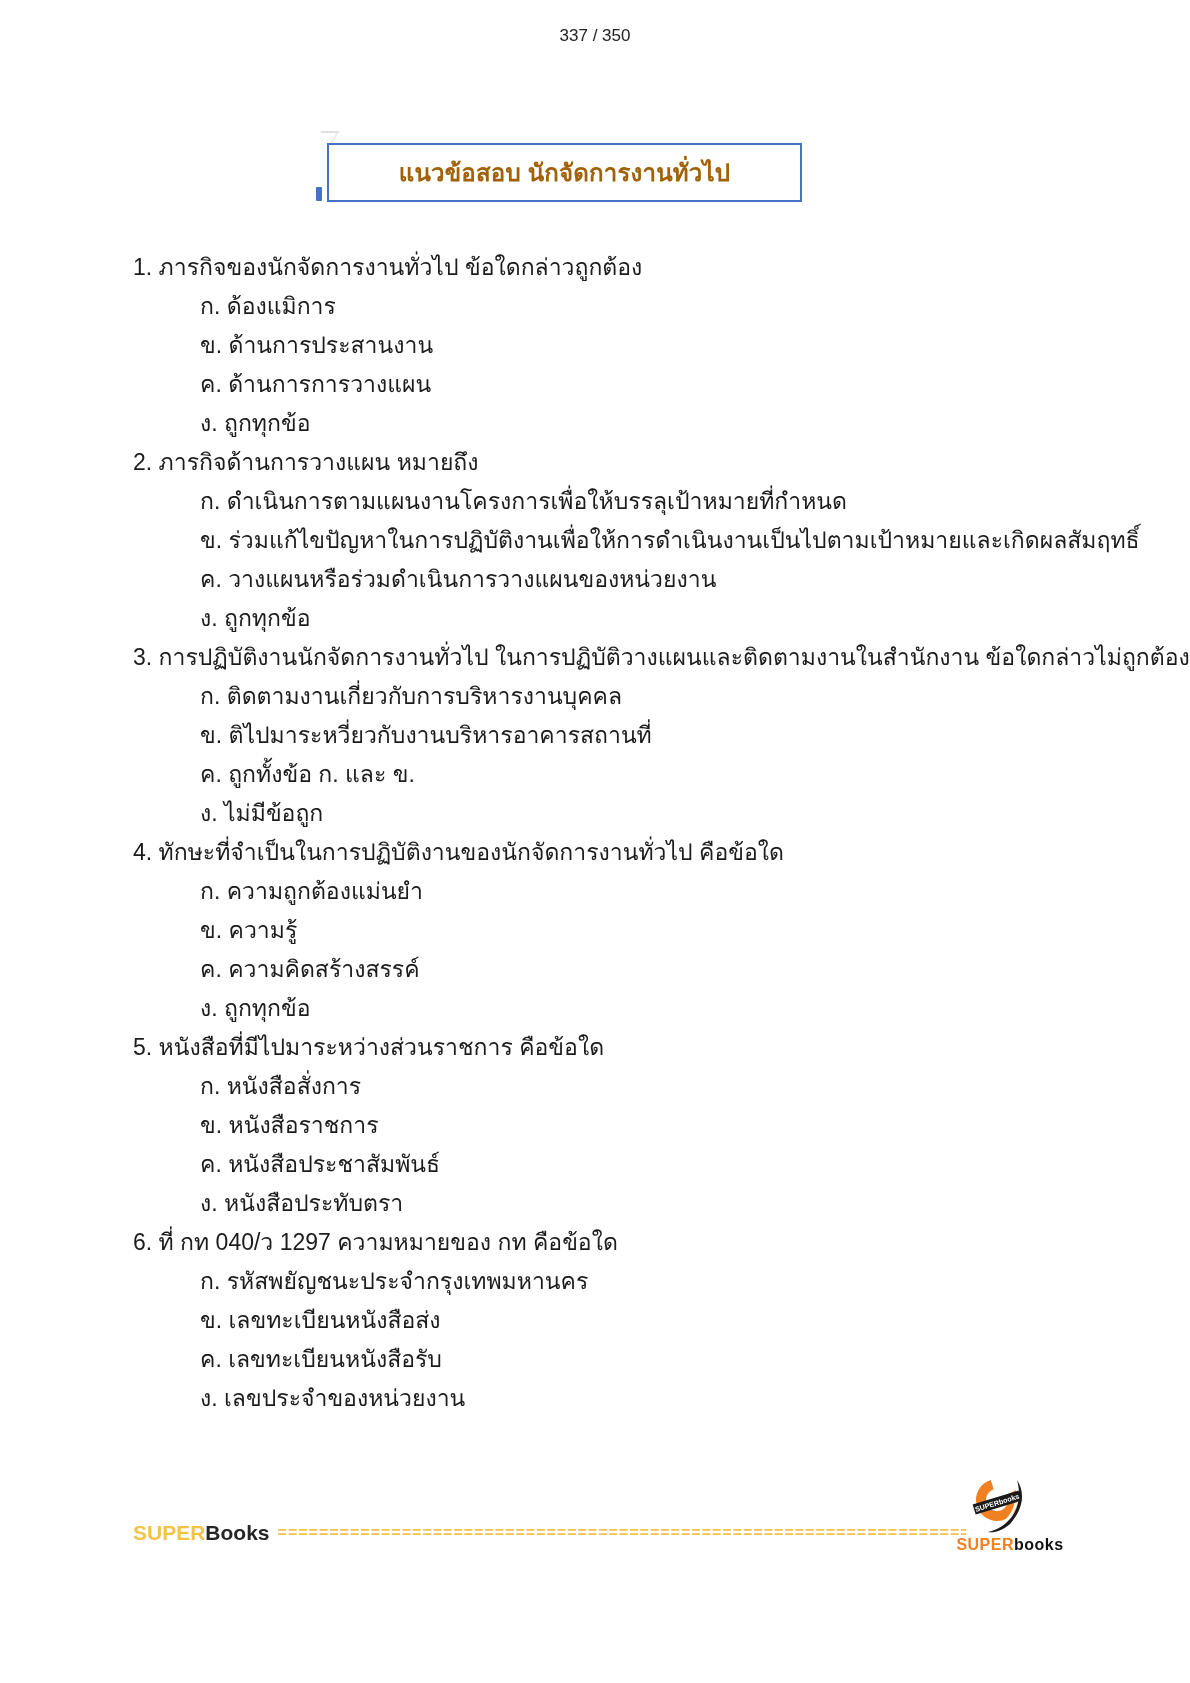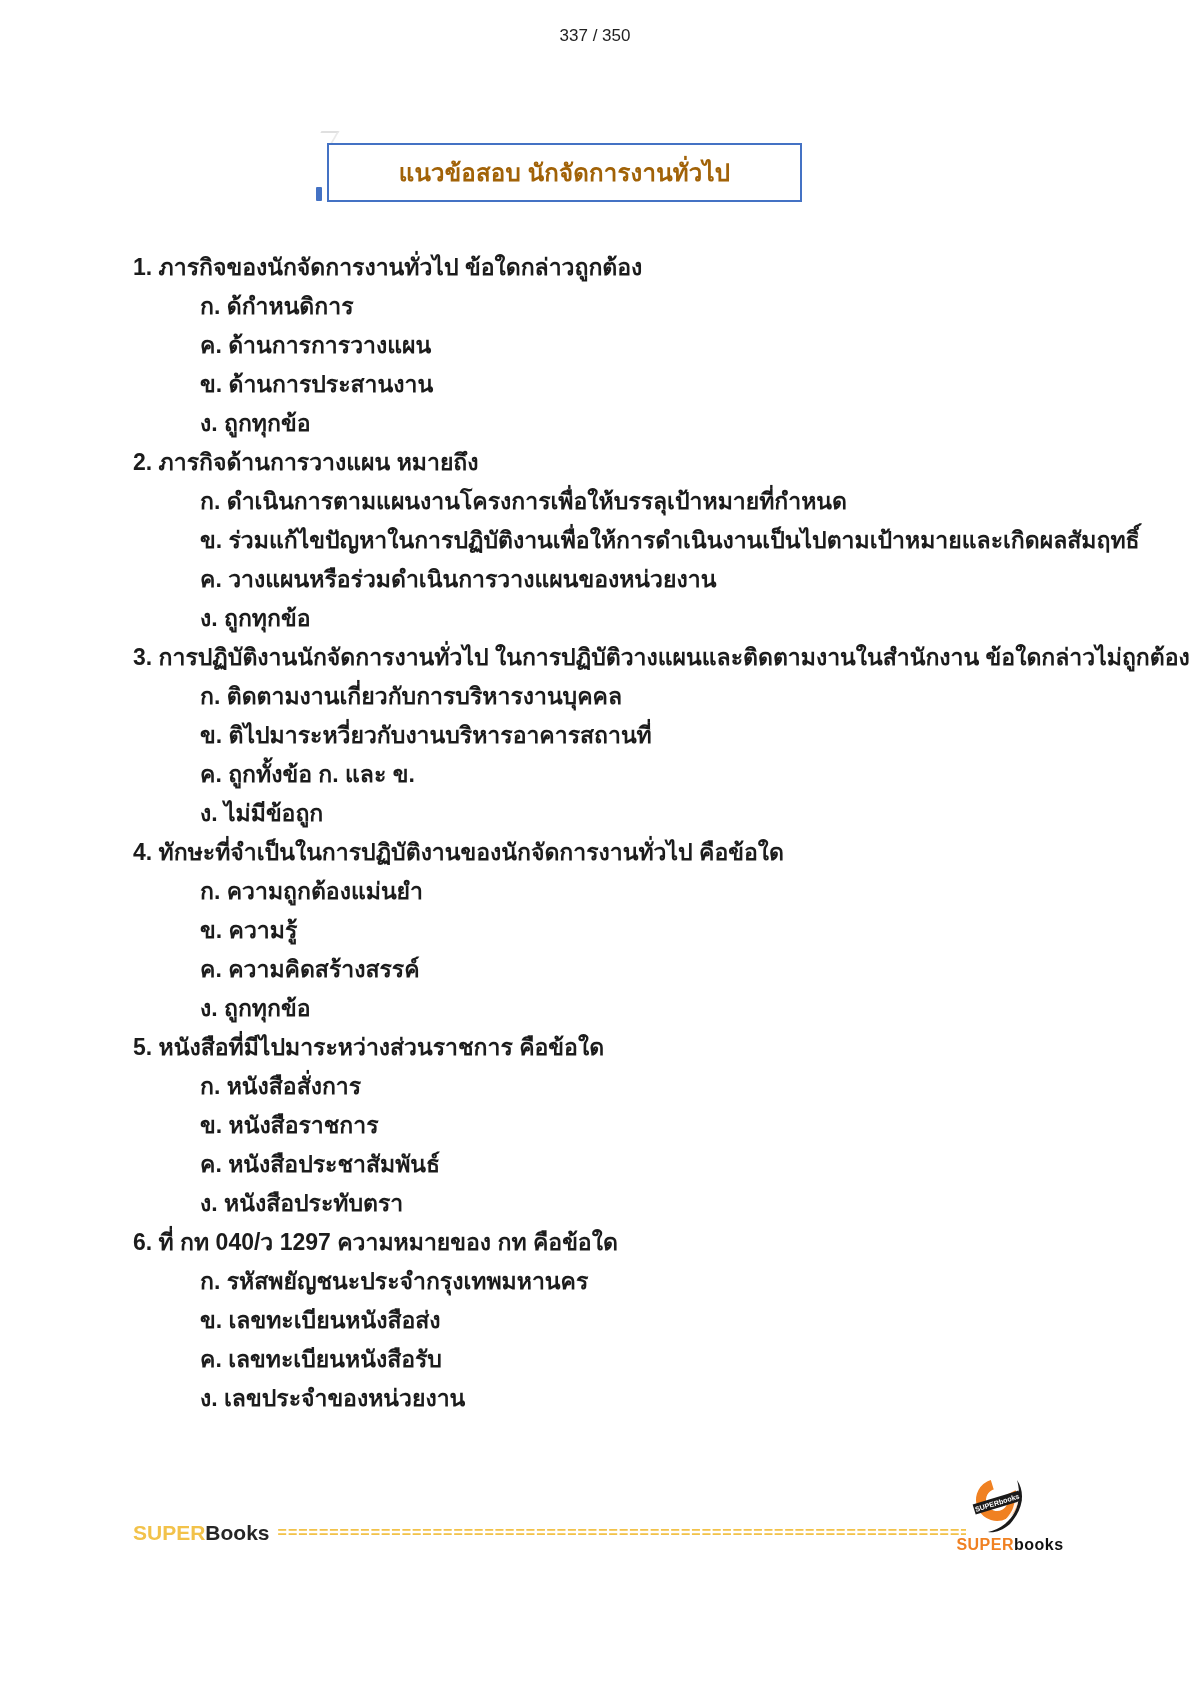--- a/index.html
+++ b/index.html
@@ -28,21 +28,21 @@
     position:absolute;left:318px;top:131px;width:16px;height:10px;
     border-top:2px solid #c8c8c8;border-right:2px solid #d9d9d9;
     transform:skewX(-30deg);opacity:.55;
   }
   .cursor-mark{
     position:absolute;left:316px;top:187px;width:6px;height:14px;
     background:#4472C4;border-radius:1px;
   }
   .questions{
     position:absolute;left:133px;top:248px;width:1010px;
-    font-size:23px;line-height:39px;color:#1c1c1c;font-weight:bold;
+    font-size:23px;line-height:39px;color:#1c1c1c;
   }
   .question-line{white-space:nowrap;}
   .choice-line{padding-left:67px;white-space:nowrap;}
   .footer{
     position:absolute;left:0;top:1462px;width:1190px;height:110px;
   }
   .footer-left{
     position:absolute;left:133px;top:56px;height:30px;
     display:flex;align-items:center;
   }
@@ -77,23 +77,23 @@
   <div class="title-box">
     <span class="title-text">แนวข้อสอบ นักจัดการงานทั่วไป</span>
   </div>
 
   <div class="cursor-mark"></div>
 
   <div class="questions">
     <div class="question-block">
       <div class="question-line">1. ภารกิจของนักจัดการงานทั่วไป ข้อใดกล่าวถูกต้อง</div>
       <div class="choices">
-          <div class="choice-line">ก. ด้กำหนดิการ</div>
+          <div class="choice-line">ก. ด้องแมิการ</div>
+          <div class="choice-line">ข. ด้านการประสานงาน</div>
           <div class="choice-line">ค. ด้านการการวางแผน</div>
-          <div class="choice-line">ข. ด้านการประสานงาน</div>
           <div class="choice-line">ง. ถูกทุกข้อ</div>
         </div>
     </div>
 
     <div class="question-block">
       <div class="question-line">2. ภารกิจด้านการวางแผน หมายถึง</div>
       <div class="choices">
           <div class="choice-line">ก. ดำเนินการตามแผนงานโครงการเพื่อให้บรรลุเป้าหมายที่กำหนด</div>
           <div class="choice-line">ข. ร่วมแก้ไขปัญหาในการปฏิบัติงานเพื่อให้การดำเนินงานเป็นไปตามเป้าหมายและเกิดผลสัมฤทธิ์</div>
           <div class="choice-line">ค. วางแผนหรือร่วมดำเนินการวางแผนของหน่วยงาน</div>

